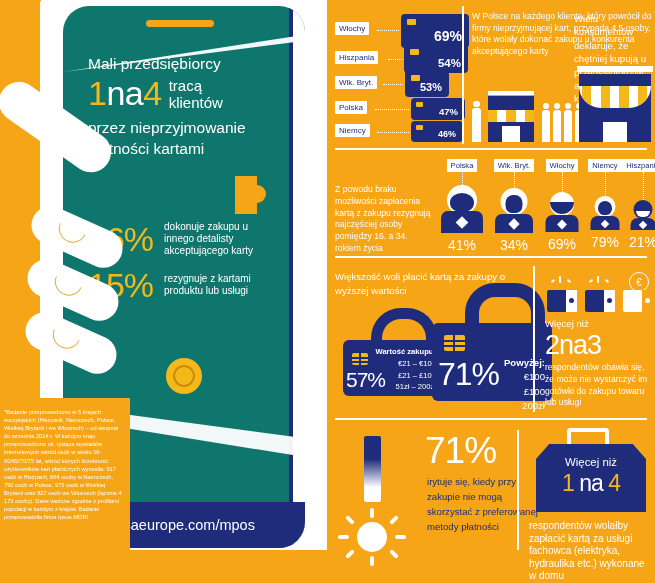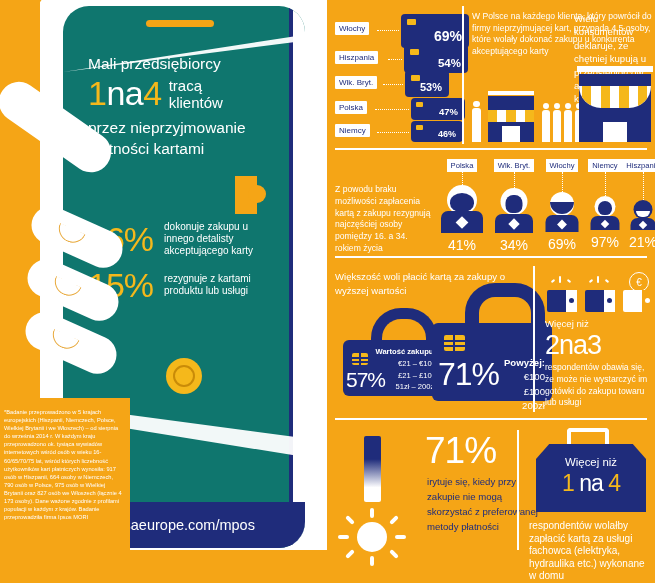--- a/index.html
+++ b/index.html
@@ -403,21 +403,21 @@
 
       <div class="pcol" style="left:255px;top:2px;width:46px;">
         <div class="tag">Niemcy</div>
         <div class="stem" style="height:24px;"></div>
         <div class="avatar" style="width:32px;height:34px;">
           <div class="head" style="width:21px;height:21px;"></div>
           <div class="hin" style="top:5px;width:14px;height:14px;"></div>
           <div class="body" style="width:29px;height:14px;"></div>
           <div class="collar" style="bottom:3px;width:6px;height:6px;"></div>
         </div>
-        <div class="pct">97%</div>
+        <div class="pct">79%</div>
       </div>
 
       <div class="pcol" style="left:294px;top:2px;width:44px;">
         <div class="tag">Hiszpania</div>
         <div class="stem" style="height:28px;"></div>
         <div class="avatar" style="width:28px;height:30px;">
           <div class="head" style="width:19px;height:19px;background:#1F2C7B;"></div>
           <div class="hin" style="top:11px;width:14px;height:6px;background:#ffffff;border-radius:0 0 8px 8px;"></div>
           <div class="body" style="width:25px;height:12px;"></div>
           <div class="collar" style="bottom:2px;width:6px;height:6px;"></div>

